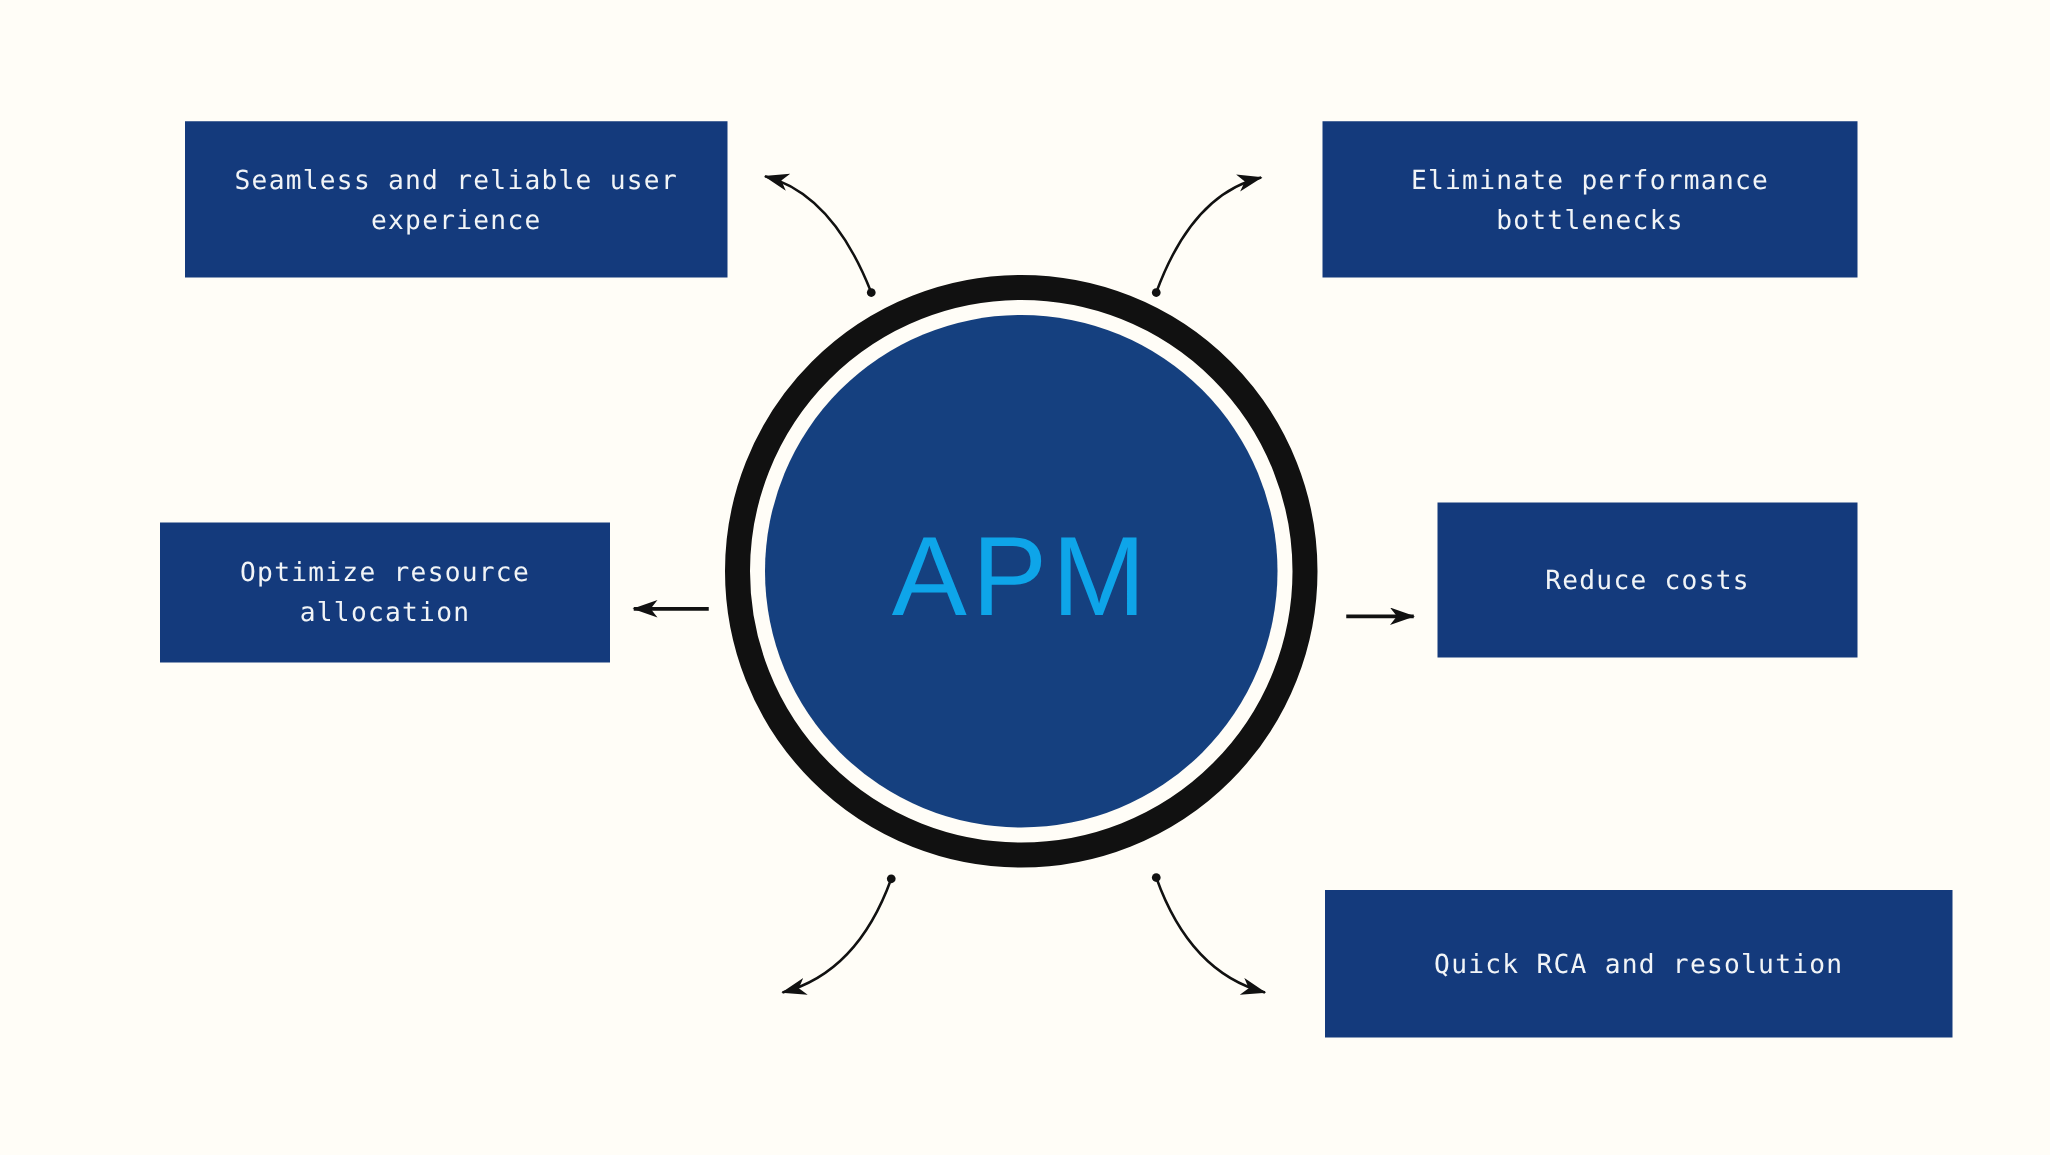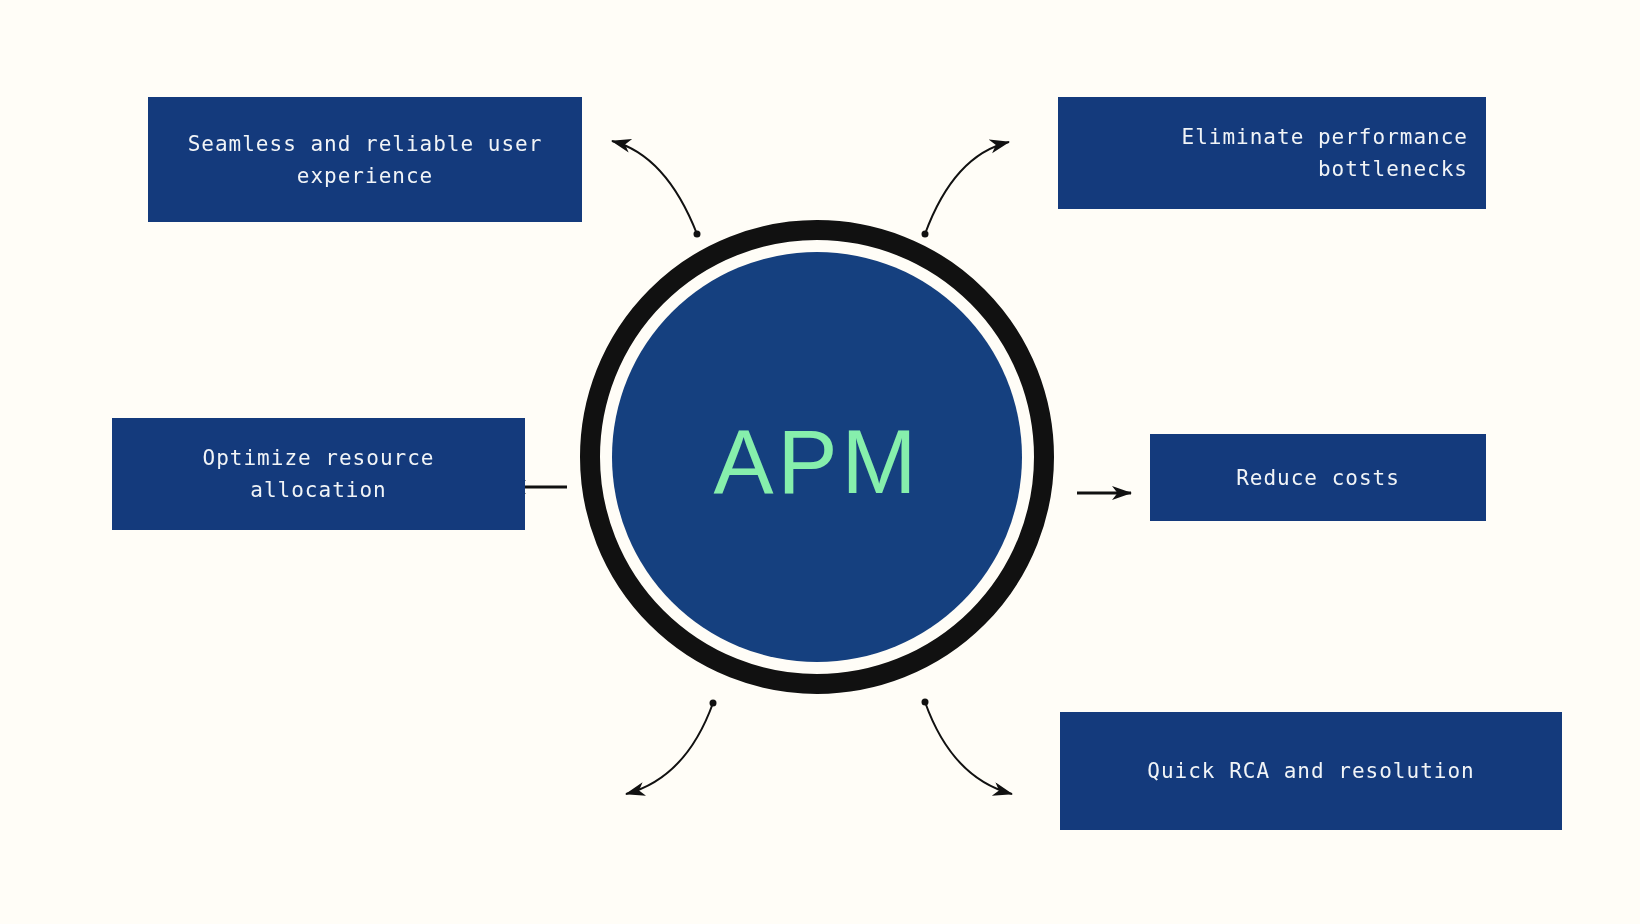--- a/index.html
+++ b/index.html
@@ -20,26 +20,26 @@
   }
   .benefit-box{
     position:absolute;
     background:var(--box-blue);
     color:var(--text-light);
     display:flex;align-items:center;justify-content:center;
     text-align:center;
     font-size:21px;
     letter-spacing:1px;
     line-height:32px;
-    padding:0 18px;
+    padding:0 7px;
   }
   .box-tl{left:148px;top:97px;width:434px;height:125px;}
-  .box-tr{left:1058px;top:97px;width:428px;height:112px;text-align:right;}
-  .box-ml{left:112px;top:418px;width:413px;height:112px;}
-  .box-mr{left:1150px;top:402px;width:336px;height:87px;margin-top:32px;}
+  .box-tr{left:1058px;top:97px;width:428px;height:125px;}
+  .box-ml{left:128px;top:418px;width:360px;height:112px;}
+  .box-mr{left:1150px;top:402px;width:336px;height:124px;}
   .box-bl{left:155px;top:710px;width:426px;height:120px;}
   .box-br{left:1060px;top:712px;width:502px;height:118px;}
   .apm-ring{
     position:absolute;
     left:580px;top:220px;width:474px;height:474px;
     border:20px solid var(--ink-black);
     border-radius:50%;
     background:transparent;
   }
   .apm-circle{
@@ -47,21 +47,21 @@
     left:612px;top:252px;width:410px;height:410px;
     border-radius:50%;
     background:var(--circle-blue);
     display:flex;align-items:center;justify-content:center;
   }
   .apm-label{
     font-family:"Liberation Sans","DejaVu Sans",sans-serif;
     font-weight:400;
     font-size:90px;
     letter-spacing:4px;
-    color:#86efac;
+    color:#0ea5e9;
     padding-top:10px;
   }
   #connector-layer{
     position:absolute;left:0;top:0;width:1640px;height:924px;
     pointer-events:none;
   }
   #connector-layer path.link{
     fill:none;
     stroke:var(--ink-black);
   }

